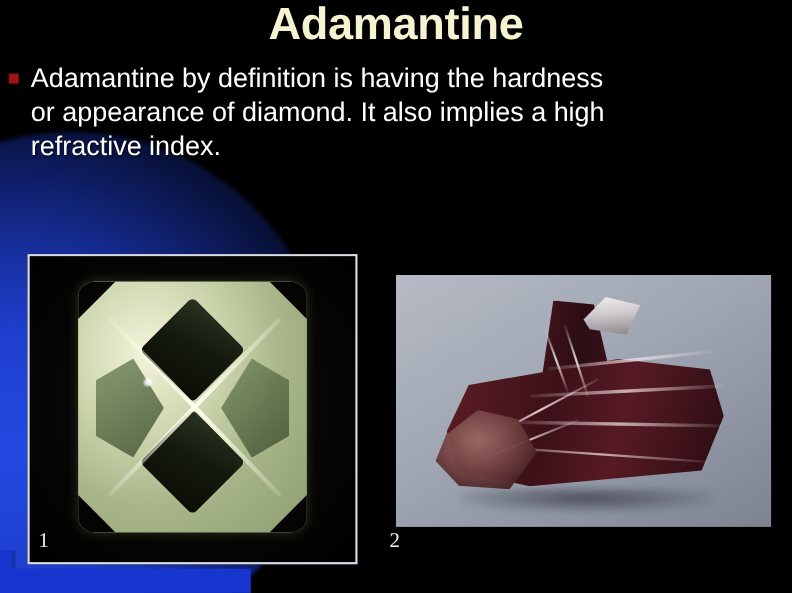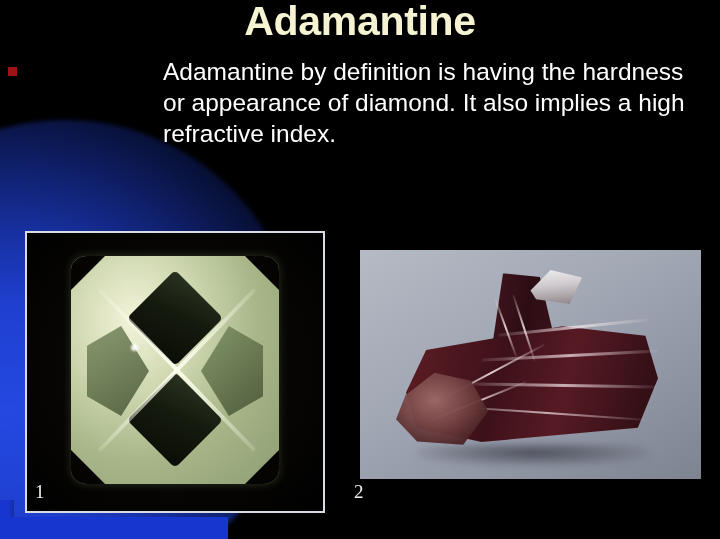--- a/index.html
+++ b/index.html
@@ -71,21 +71,20 @@
   .body-list {
     position: absolute;
     left: 8px;
     top: 56px;
     width: 700px;
   }
   .bullet-row {
     display: flex;
     align-items: flex-start;
     margin-bottom: 10px;
-    justify-content: space-between;
   }
   .bullet-marker {
     width: 9px;
     height: 9px;
     background: #9e1414;
     margin-top: 11px;
     margin-right: 11px;
     flex: 0 0 auto;
     box-shadow: 0 0 2px rgba(0,0,0,0.8);
   }

